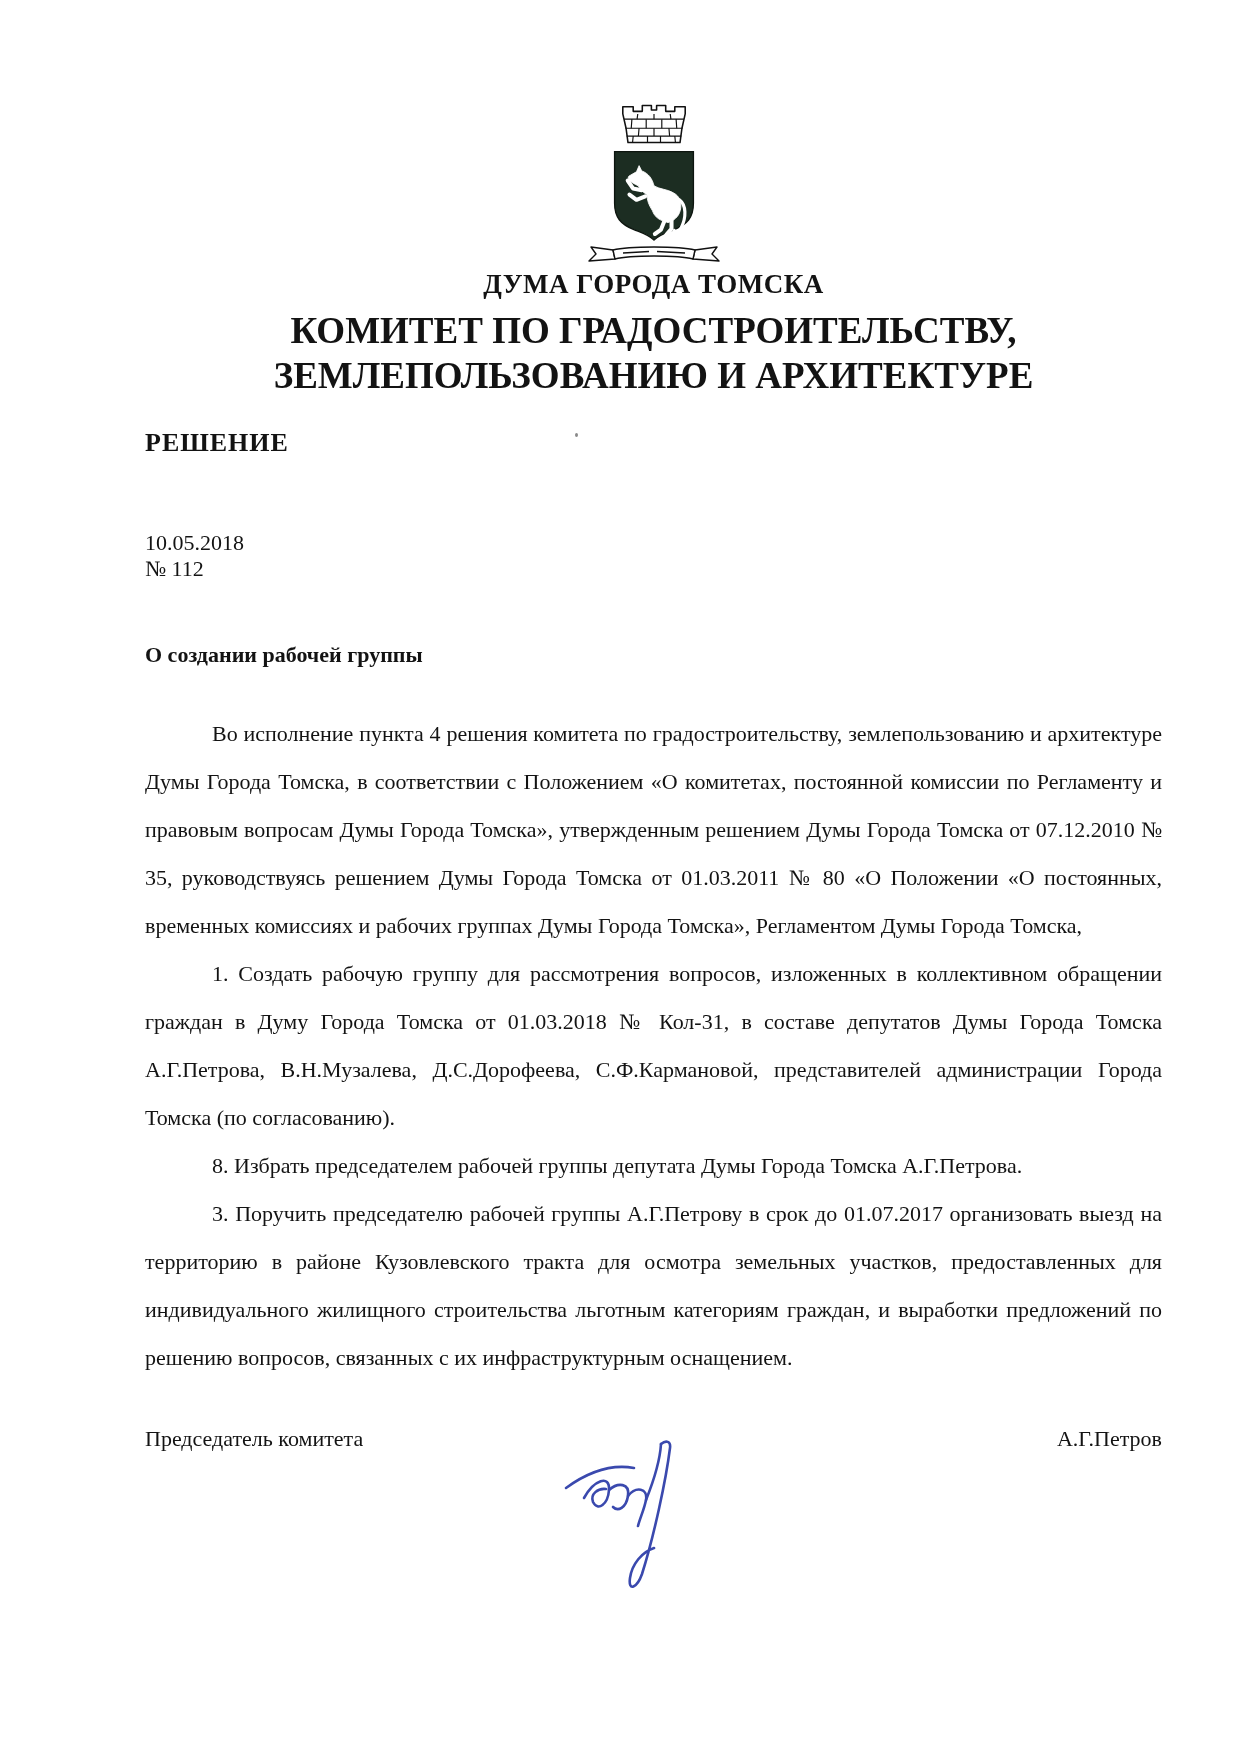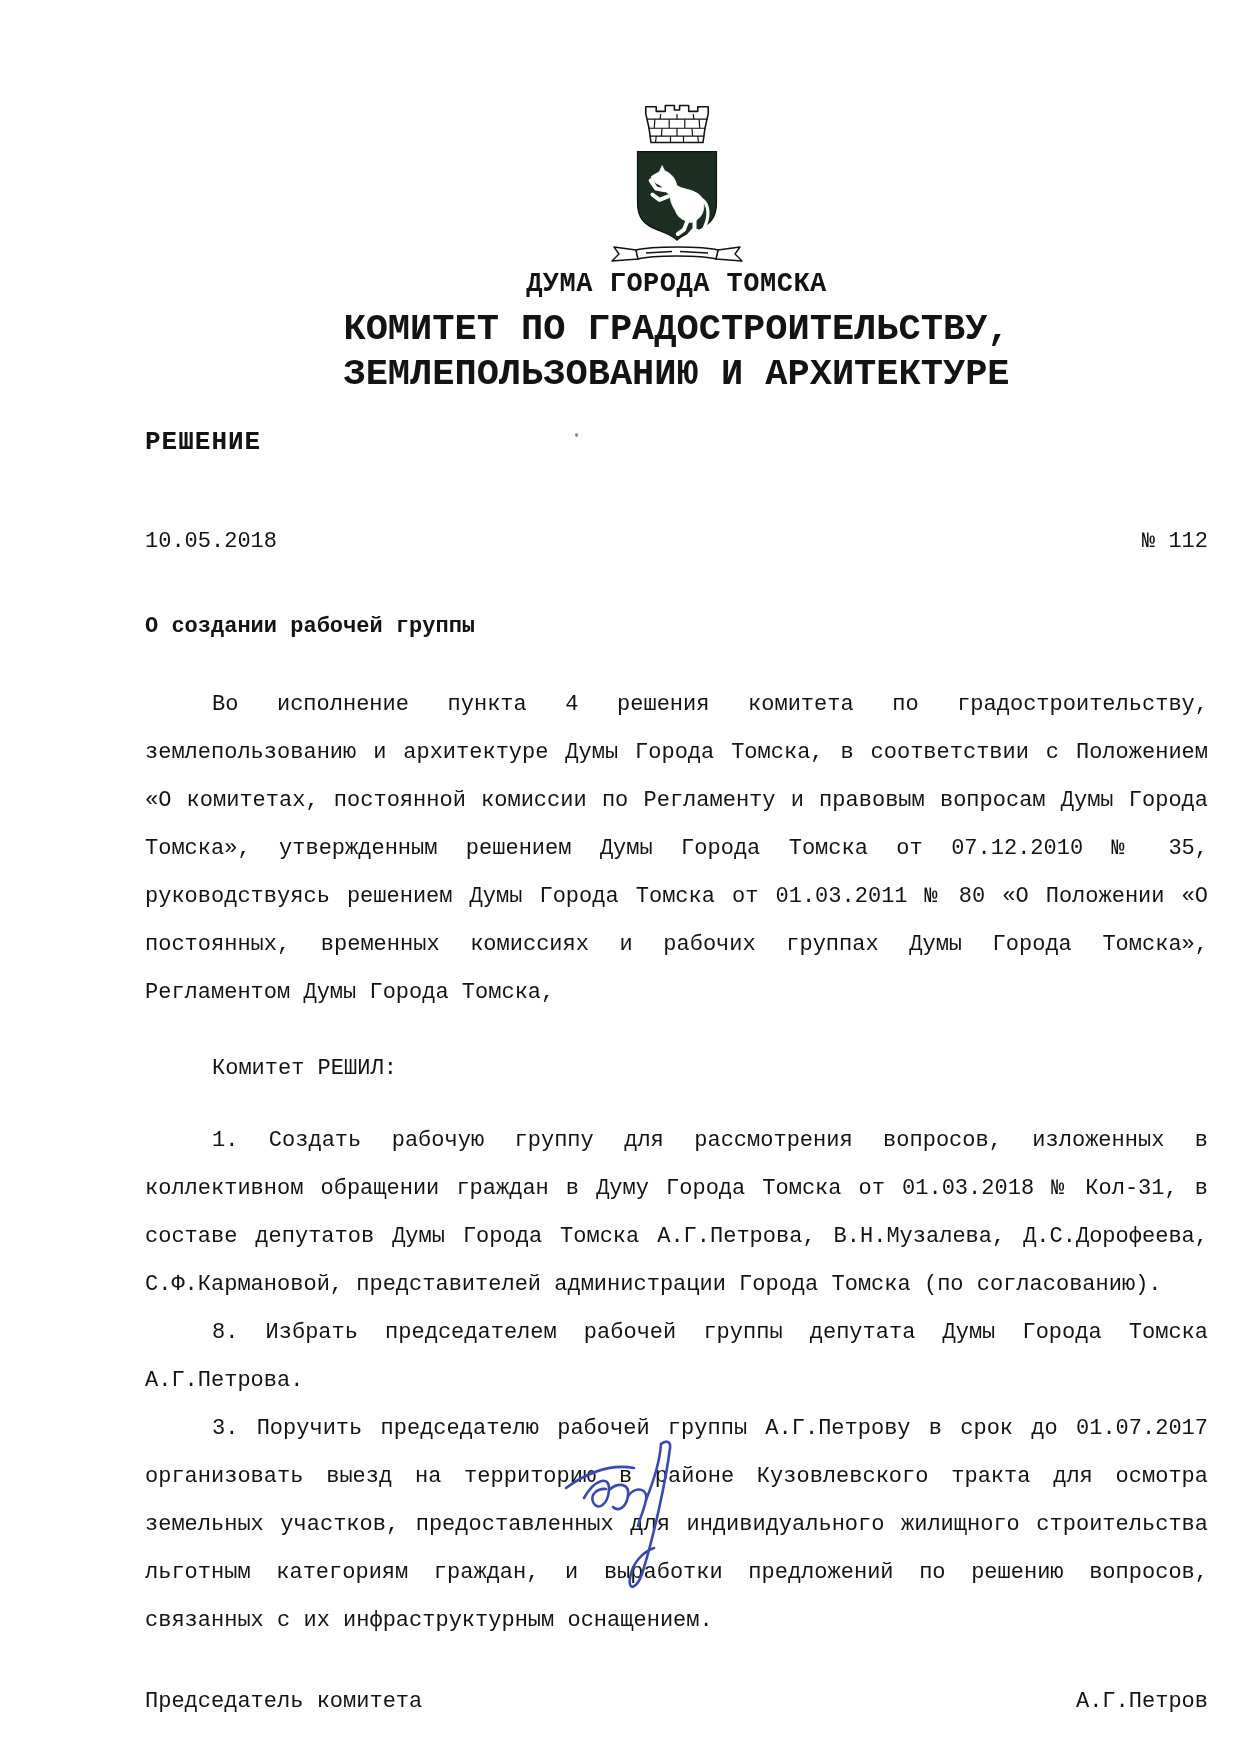--- a/index.html
+++ b/index.html
@@ -4,34 +4,34 @@
 <style>
   * { margin:0; padding:0; box-sizing:border-box; }
   html,body { width:1240px; height:1753px; }
   body {
     background:#ffffff;
     color:#131313;
     font-family:"Liberation Serif","DejaVu Serif",serif;
     position:relative;
     overflow:hidden;
   }
-  .page { padding:103px 32px 0 145px; position:relative;font-family:Liberation Mono, monospace; }
+  .page { padding:103px 78px 0 145px; position:relative; }
 
   
   .crest { display:flex; flex-direction:column; align-items:center; }
   .crest svg { display:block; }
   .crest .crown { margin-bottom:2px; }
   .crest .ribbon { margin-top:3px; }
 
   
   .org1 { text-align:center; font-weight:bold; font-size:27px; margin-top:5px; letter-spacing:.5px; }
   .org2 { text-align:center; font-weight:bold; font-size:37px; line-height:1.22; margin:8px auto 0; max-width:920px; }
   .doctype { font-weight:bold; font-size:26px; margin-top:30px; letter-spacing:1px; }
 
-  .meta-row { display:flex; justify-content:space-between; align-items:baseline; margin-top:72px; font-size:22px; }
+  .meta-row { display:flex; justify-content:space-between; align-items:baseline; margin-top:72px; font-size:22px;flex-direction:column; }
 
   .subject { margin-top:60px; font-size:22px; font-weight:bold; }
 
   .body-text p { font-size:22px; line-height:48px; text-align:justify; text-indent:67px; }
   .preamble { margin-top:42px; }
   .resolved { font-size:22px; line-height:41px; text-align:center; margin-top:28px; margin-bottom:24px; }
 
   
   .sign-row { display:flex; justify-content:space-between; align-items:baseline; margin-top:44px; font-size:22px; }
   .sign-scribble { position:absolute; left:560px; top:1436px; }
@@ -100,21 +100,20 @@
 
   <div class="meta-row">
     <span>10.05.2018</span>
     <span>№ 112</span>
   </div>
 
   <div class="subject">О создании рабочей группы</div>
 
   <div class="body-text">
     <p class="preamble">Во исполнение пункта 4 решения комитета по градостроительству, землепользованию и архитектуре Думы Города Томска, в соответствии с Положением «О комитетах, постоянной комиссии по Регламенту и правовым вопросам Думы Города Томска», утвержденным решением Думы Города Томска от 07.12.2010 № 35, руководствуясь решением Думы Города Томска от 01.03.2011 № 80 «О Положении «О постоянных, временных комиссиях и рабочих группах Думы Города Томска», Регламентом Думы Города Томска,</p>
-    <p class="resolved">Комитет РЕШИЛ:</p>
     <p>1. Создать рабочую группу для рассмотрения вопросов, изложенных в коллективном обращении граждан в Думу Города Томска от 01.03.2018 № Кол-31, в составе депутатов Думы Города Томска А.Г.Петрова, В.Н.Музалева, Д.С.Дорофеева, С.Ф.Кармановой, представителей администрации Города Томска (по согласованию).</p>
     <p>8. Избрать председателем рабочей группы депутата Думы Города Томска А.Г.Петрова.</p>
     <p>3. Поручить председателю рабочей группы А.Г.Петрову в срок до 01.07.2017 организовать выезд на территорию в районе Кузовлевского тракта для осмотра земельных участков, предоставленных для индивидуального жилищного строительства льготным категориям граждан, и выработки предложений по решению вопросов, связанных с их инфраструктурным оснащением.</p>
   </div>
 
   <div class="sign-row">
     <span>Председатель комитета</span>
     <span>А.Г.Петров</span>
   </div>
 </div>

